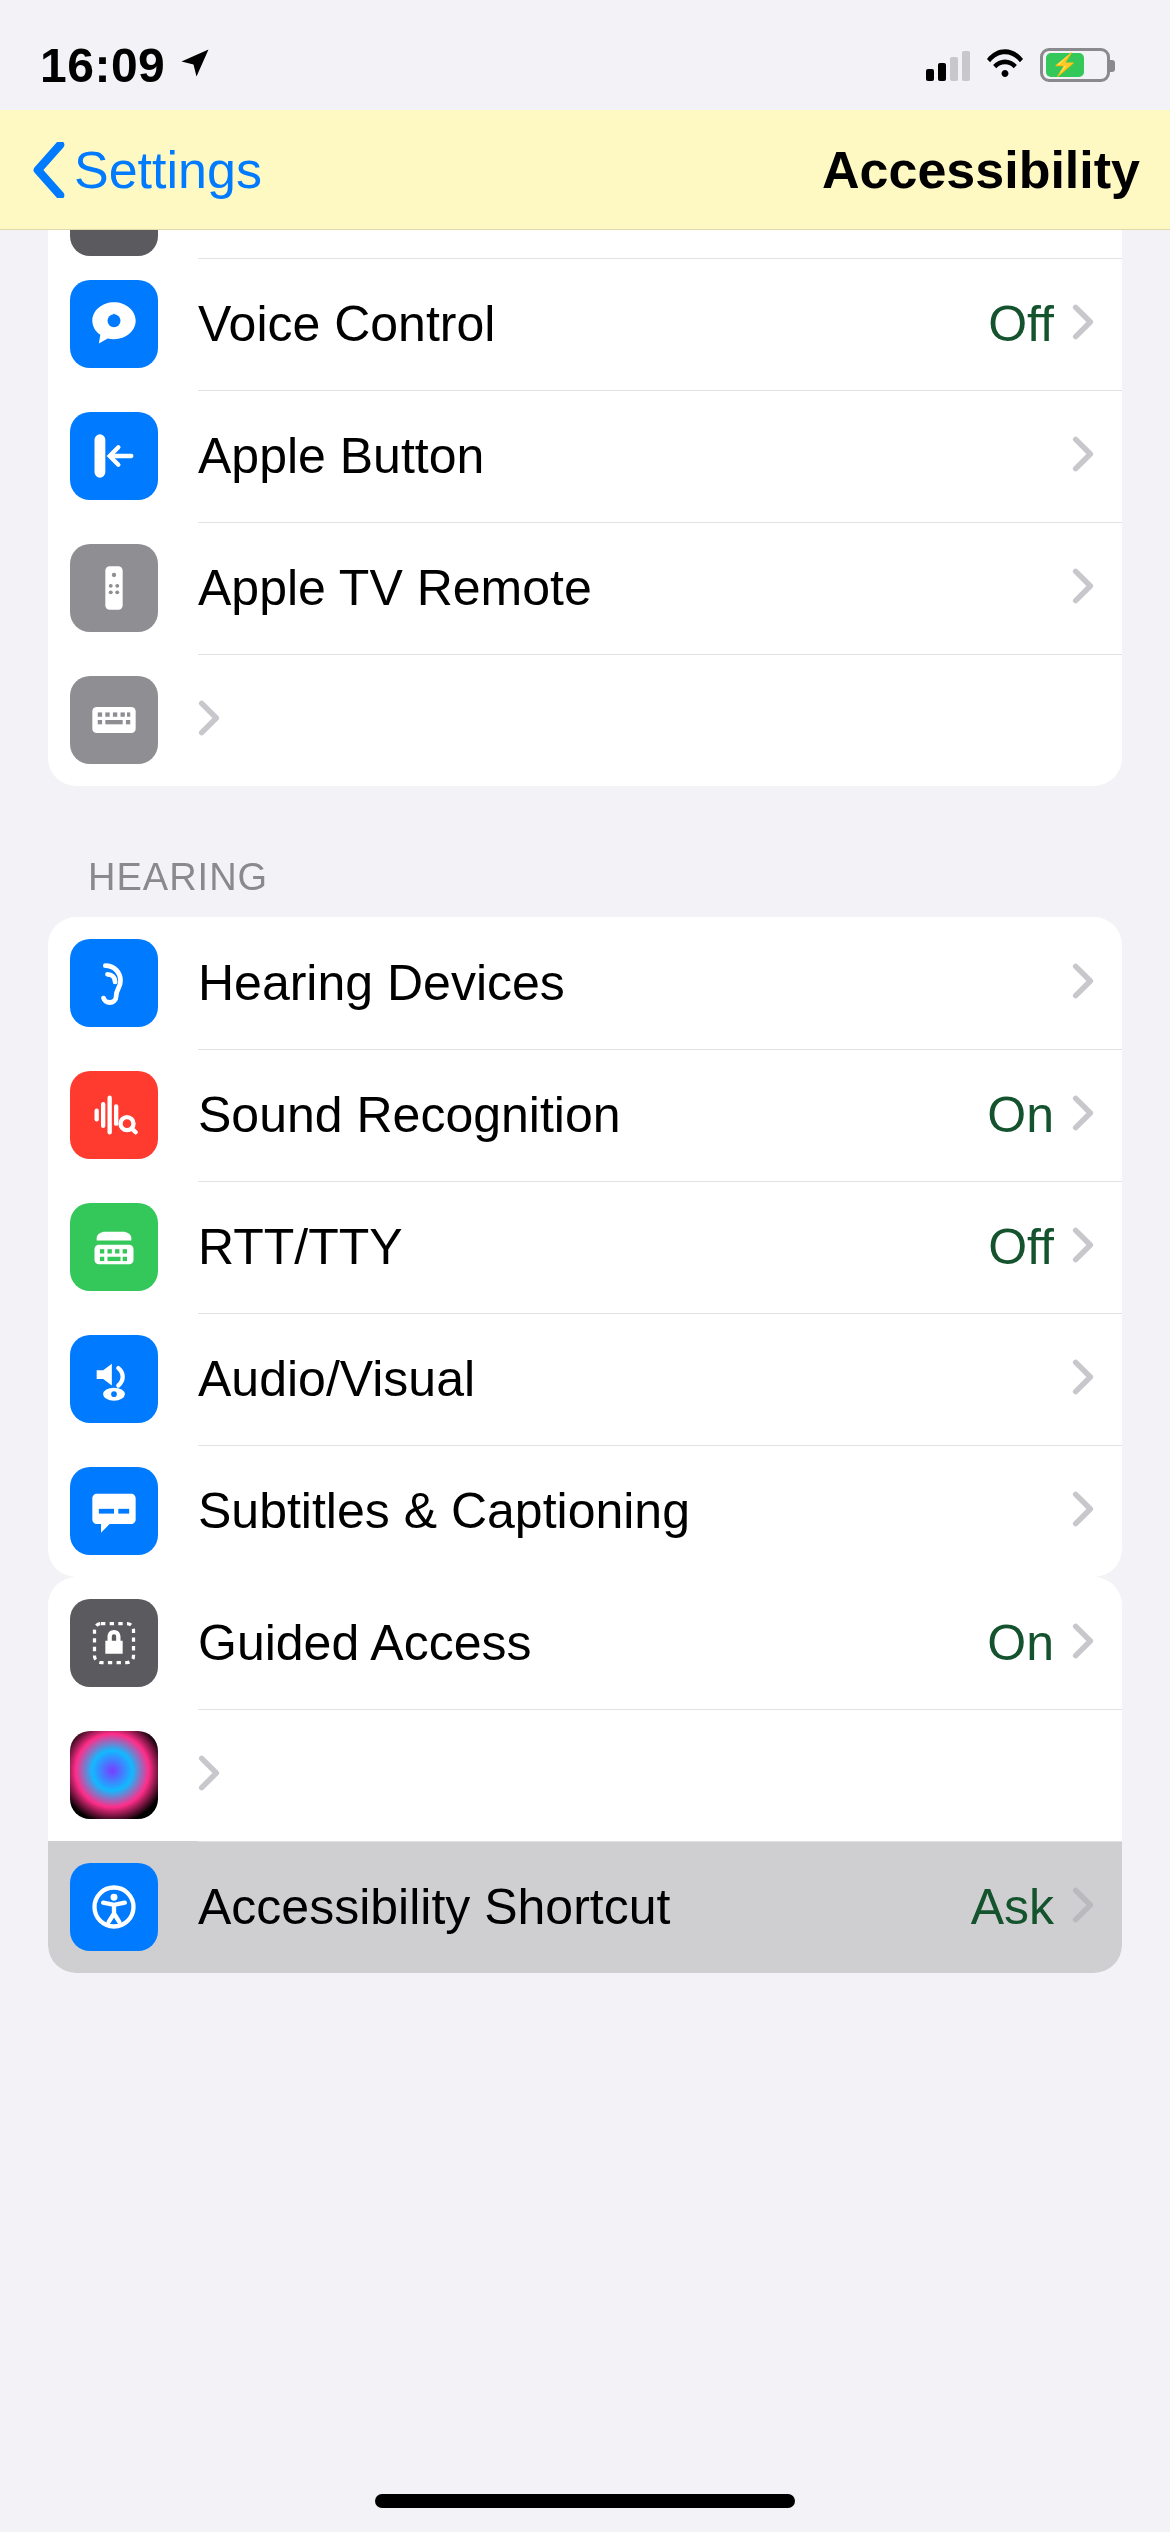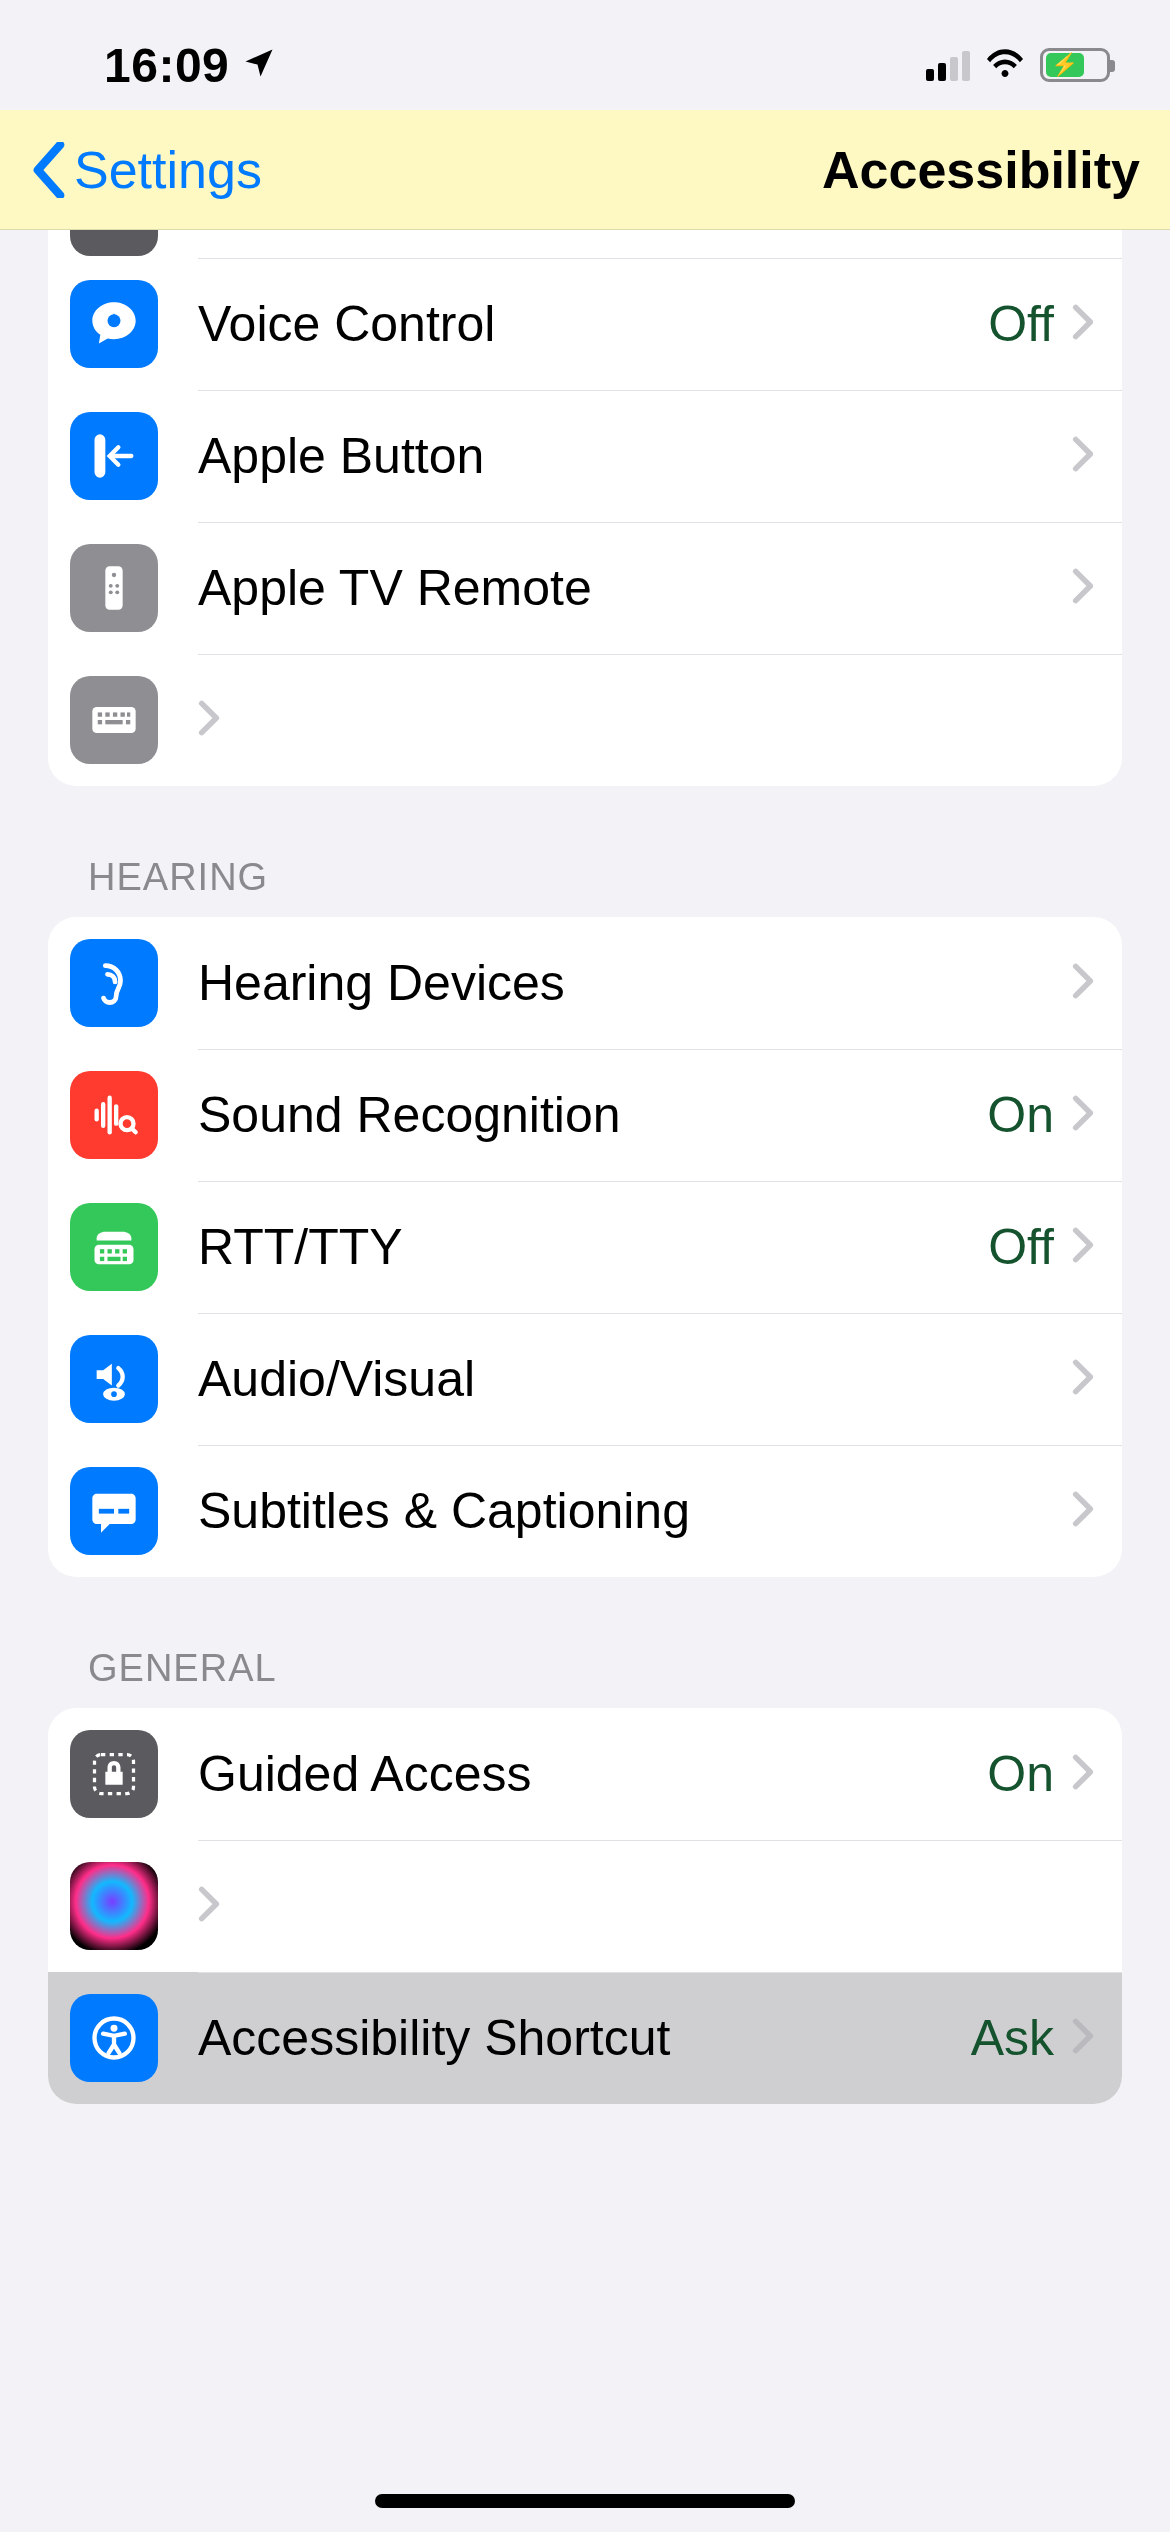--- a/index.html
+++ b/index.html
@@ -8,21 +8,21 @@
     background: #f2f2f7;
     width: 1170px;
     height: 2532px;
     position: relative;
     overflow: hidden;
   }
   .status-bar {
     display: flex;
     justify-content: space-between;
     align-items: center;
-    padding: 30px 60px 10px 104px;
+    padding: 30px 60px 10px 40px;
     height: 110px;
   }
   .status-left { display: flex; align-items: center; gap: 12px; }
   .time { font-size: 48px; font-weight: 600; letter-spacing: 0.5px; }
   .location-icon svg { width: 36px; height: 36px; }
   .status-right { display: flex; align-items: center; gap: 14px; }
   .signal { display: flex; align-items: flex-end; gap: 4px; height: 32px; }
   .signal .bar { width: 8px; border-radius: 2px; }
   .signal .b1 { height: 12px; background: #000; }
   .signal .b2 { height: 18px; background: #000; }
@@ -290,21 +290,20 @@
             <rect x="14" y="11" width="5" height="2.2" fill="#007aff"></rect>
           </svg>
       </div>
       <div class="label">Subtitles &amp; Captioning</div>
       <span class="chevron"><svg viewBox="0 0 12 20" fill="none" stroke="#c7c7cc" stroke-width="3" stroke-linecap="round" stroke-linejoin="round">
             <polyline points="2,2 10,10 2,18"></polyline>
           </svg></span>
     </div>
   </div>
 
-  <div class="section-header">GENERAL</div>
   <div class="group">
     <div class="row">
       <div class="icon dark">
         <svg viewBox="0 0 24 24" fill="none">
             <rect x="3" y="3" width="18" height="18" rx="3" stroke="white" stroke-width="1.5" stroke-dasharray="2 2"></rect>
             <path fill="white" d="M9 11V9c0-1.7 1.3-3 3-3s3 1.3 3 3v2h1v6H8v-6h1zm2 0h2V9c0-.6-.4-1-1-1s-1 .4-1 1v2z"></path>
           </svg>
       </div>
       <div class="label">Guided Access</div>
       <div class="value">On</div>

